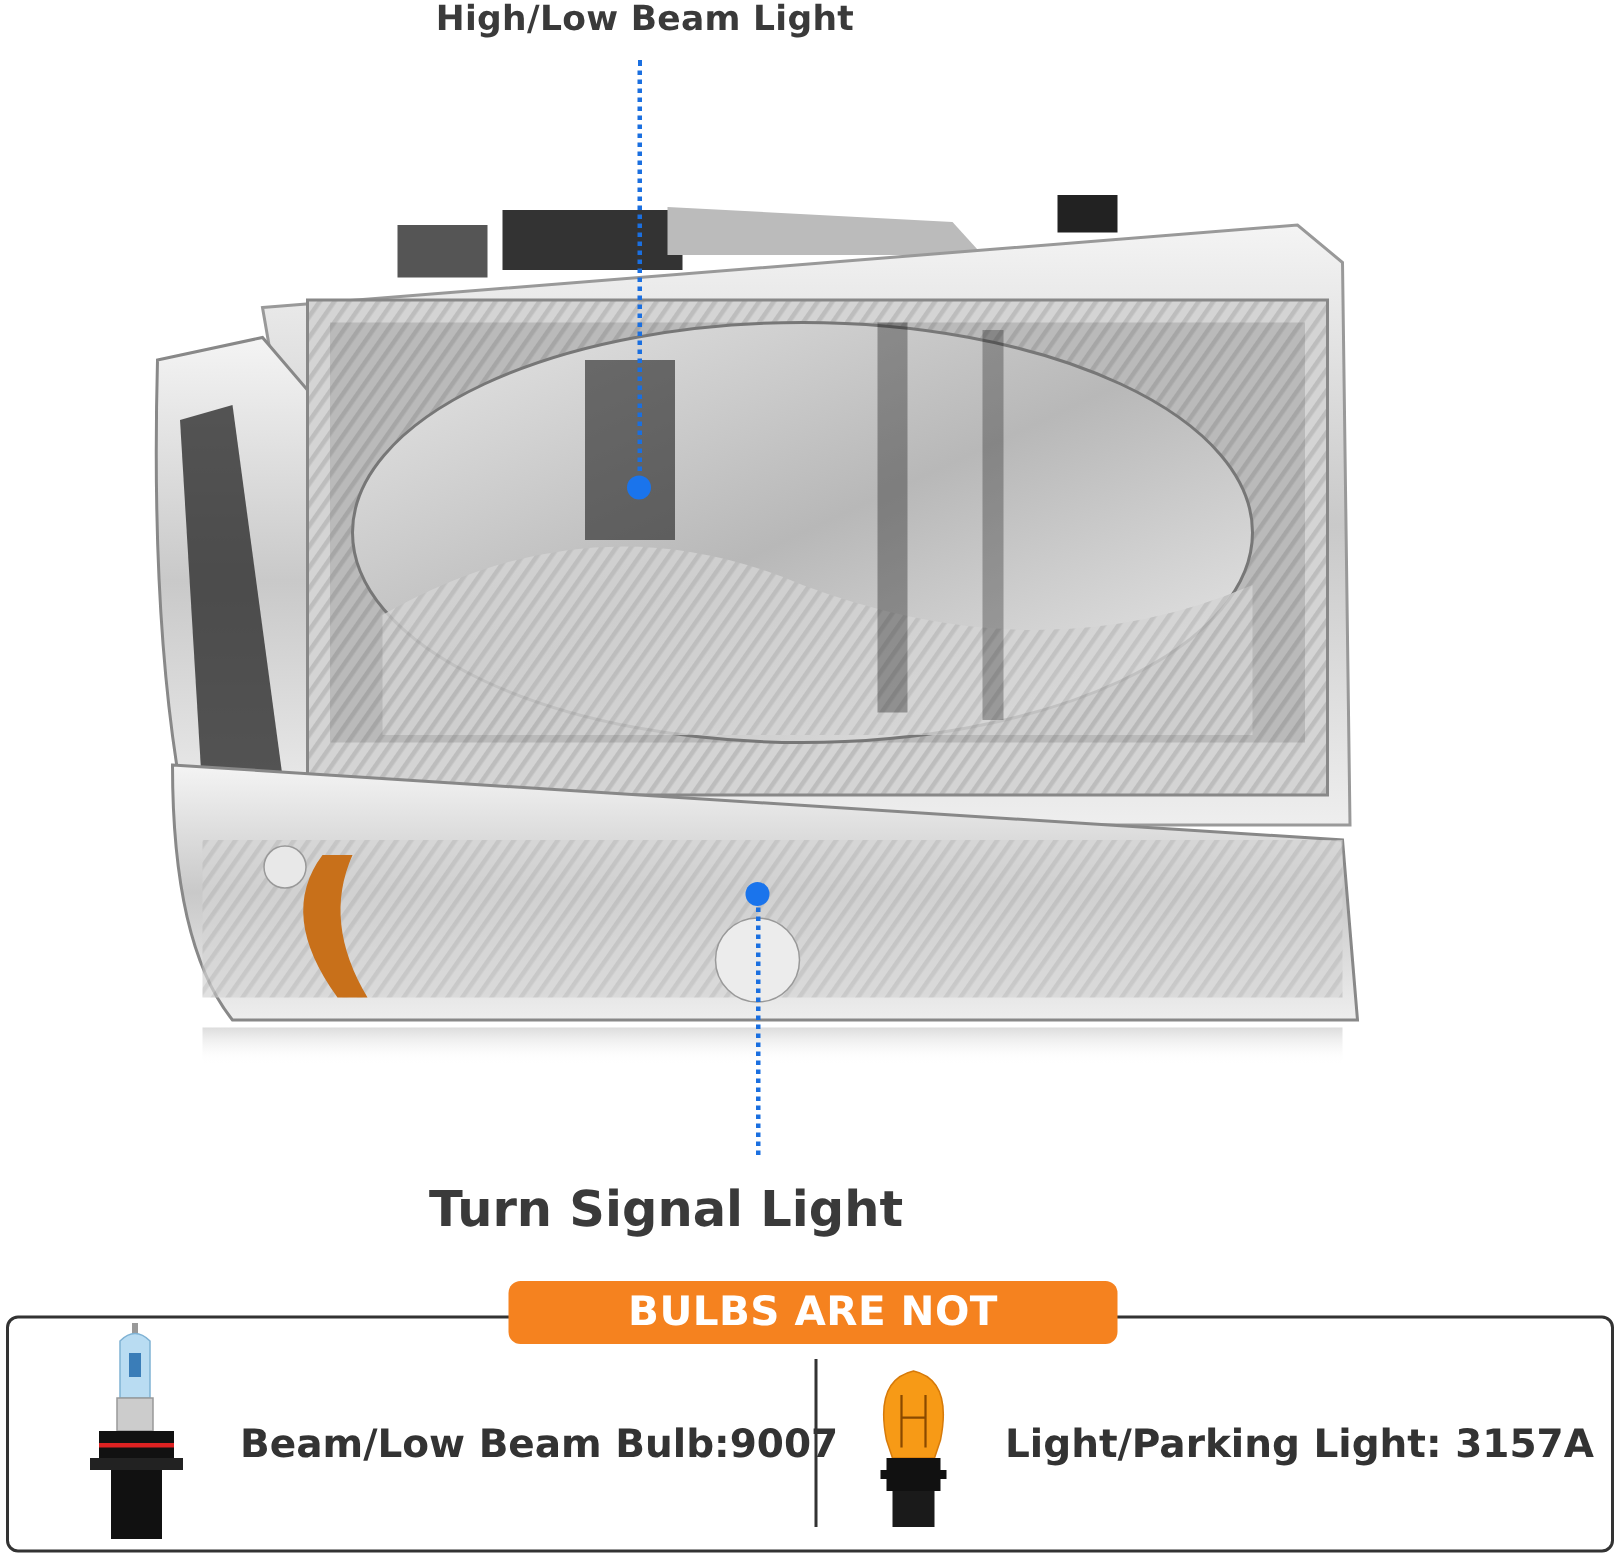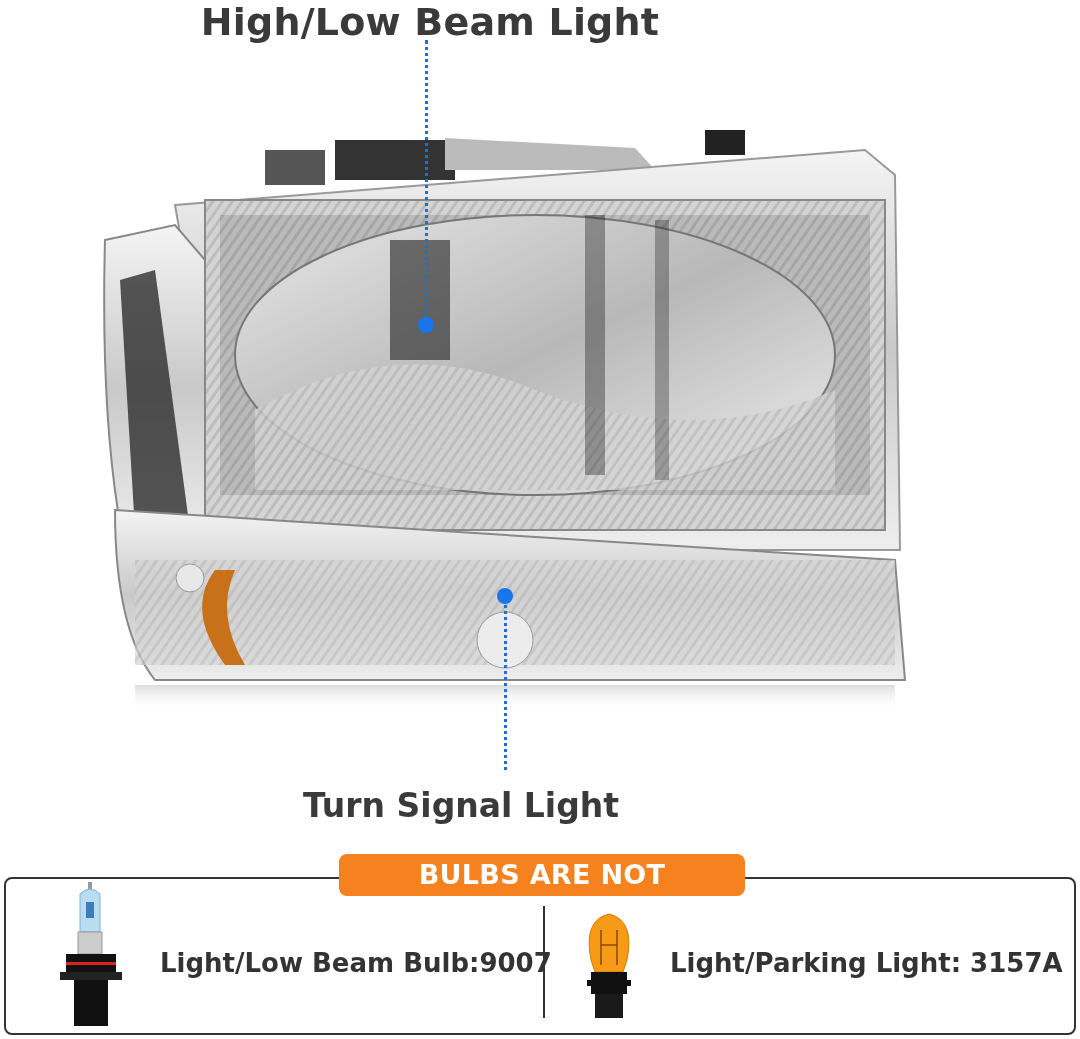--- a/index.html
+++ b/index.html
@@ -1,21 +1,21 @@
 <!DOCTYPE html>
 <html><head>
 <meta charset="utf-8">
 <style>
   * { box-sizing: border-box; margin: 0; padding: 0; }
   html, body { width: 1080px; height: 1039px; background: #ffffff; overflow: hidden; }
   body { position: relative; font-family: "DejaVu Sans", sans-serif; color: #333333; }
 
   .title-top {
     position: absolute; left: 0; width: 860px; top: 0; text-align: center;
-    font-size: 38px; font-weight: bold; color: #3a3a3a; letter-spacing: 0.2px;
+    font-size: 23px; font-weight: bold; color: #3a3a3a; letter-spacing: 0.2px;
   }
   .title-bottom {
     position: absolute; left: 0; width: 1080px; top: 786px; text-align: center;
     font-size: 33px; font-weight: bold; color: #3a3a3a;
   }
 
   .product { position: absolute; left: 95px; top: 130px; width: 820px; height: 580px; }
 
   .callout-line {
     position: absolute; width: 0;
@@ -96,37 +96,37 @@
   <circle cx="410" cy="510" r="28" fill="#ececec" stroke="#999"></circle>
 
   <rect x="40" y="555" width="760" height="25" fill="url(#refl)"></rect>
 </svg>
 
 <div class="callout-line" style="left:425px; top:40px; height:282px;"></div>
 <div class="callout-dot" style="left:418px; top:317px;"></div>
 <div class="callout-line" style="left:504px; top:600px; height:170px;"></div>
 <div class="callout-dot" style="left:497px; top:588px;"></div>
 
-<div class="title-bottom" style="width:888px; left:17px; padding-right:0;">Turn Signal Light</div>
+<div class="title-bottom" style="width:888px; left:0; padding-right:0;">Turn Signal Light</div>
 
 <div class="bulb-box"></div>
 <div class="badge">BULBS ARE NOT INCLUDED</div>
 <div class="divider"></div>
 
 <svg class="bulb-icon" style="left:58px; top:880px;" width="66" height="150" viewBox="0 0 66 150" xmlns="http://www.w3.org/2000/svg">
   <rect x="30" y="2" width="4" height="10" fill="#999"></rect>
   <path d="M22 14 Q32 4 42 14 L42 52 L22 52 Z" fill="#b9dcf2" stroke="#7fb2d4"></path>
   <rect x="28" y="22" width="8" height="16" fill="#3a7db8"></rect>
   <rect x="20" y="52" width="24" height="22" fill="#ccc" stroke="#999"></rect>
   <rect x="8" y="74" width="50" height="22" fill="#111"></rect>
   <rect x="8" y="82" width="50" height="3" fill="#d22"></rect>
   <rect x="2" y="92" width="62" height="8" fill="#222"></rect>
   <rect x="16" y="100" width="34" height="46" fill="#111"></rect>
 </svg>
-<div class="bulb-label" style="left:160px; top:948px;">Light/Low Beam Bulb:9007</div>
+<div class="bulb-label" style="left:160px; top:948px;">Beam/Low Beam Bulb:9007</div>
 
 <svg class="bulb-icon" style="left:583px; top:910px;" width="52" height="110" viewBox="0 0 52 110" xmlns="http://www.w3.org/2000/svg">
   <path d="M8 50 Q0 10 26 4 Q52 10 44 50 L40 62 L12 62 Z" fill="#f79a16" stroke="#d67a0a"></path>
   <path d="M18 20 L18 55 M34 20 L34 55 M18 35 L34 35" stroke="#8a4a00" stroke-width="1.5" fill="none"></path>
   <rect x="8" y="62" width="36" height="22" fill="#111"></rect>
   <rect x="4" y="70" width="44" height="6" fill="#111"></rect>
   <rect x="12" y="84" width="28" height="24" fill="#1a1a1a"></rect>
 </svg>
 <div class="bulb-label" style="left:670px; top:948px;">Light/Parking Light: 3157A</div>
 

